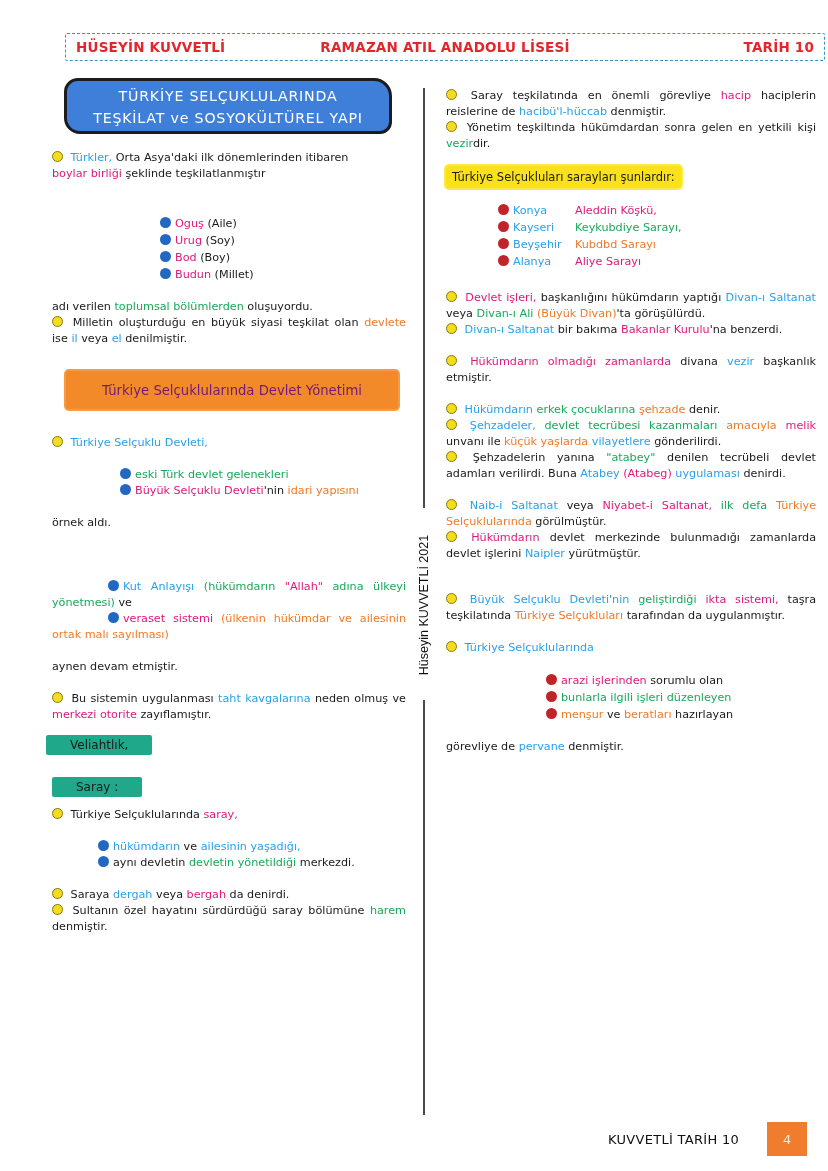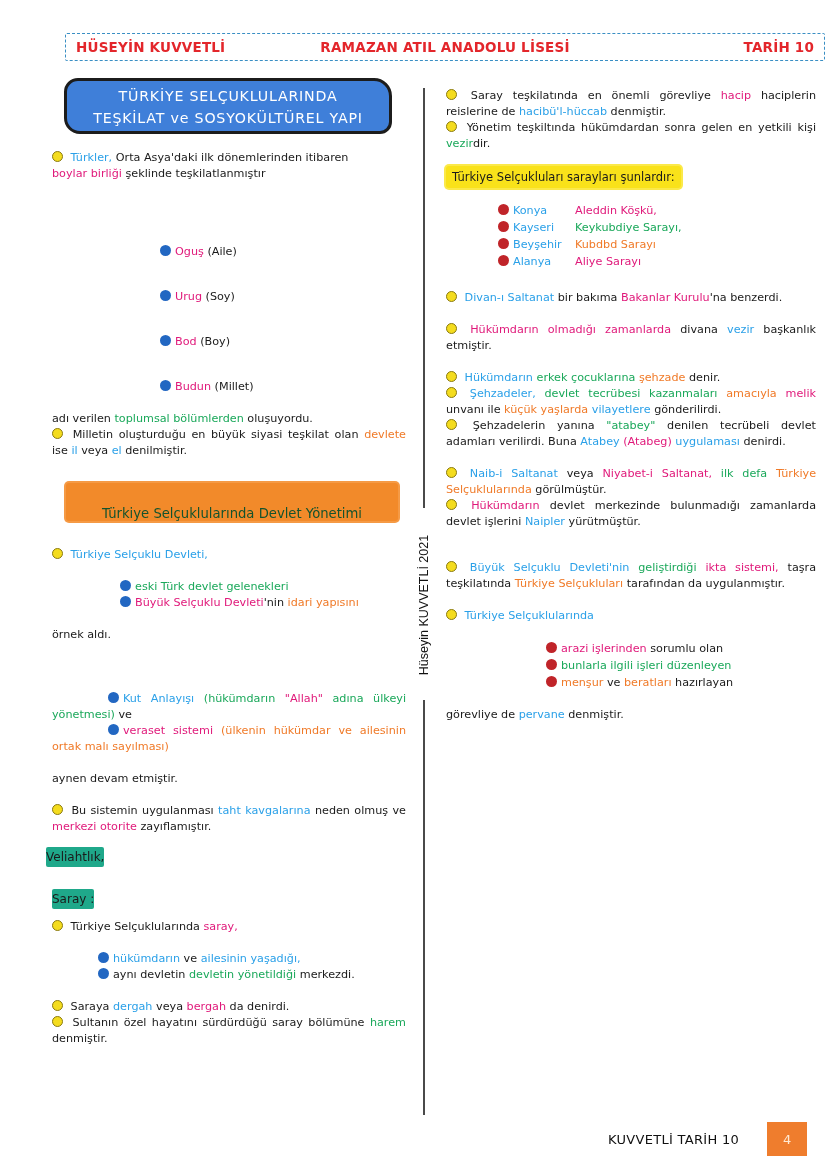--- a/index.html
+++ b/index.html
@@ -49,33 +49,33 @@
   .dot-b { background: #2267c2; }
   .dot-r { background: #c02429; }
 
   .c-blue { color: #2aa0e8; }
   .c-pink { color: #e0197a; }
   .c-green { color: #1aa85a; }
   .c-orange { color: #f07a28; }
   .c-crimson { color: #d31e4a; }
 
   .sub-list { padding-left: 108px; }
-  .sub-list p { line-height: 17px; margin-top: 28px; }
+  .sub-list p { line-height: 17px; }
   .sub-list-2 { padding-left: 68px; }
   .sub-list-3 { padding-left: 46px; }
   .indent-first { text-indent: 56px; }
 
   .orange-banner {
     margin-left: 14px; width: 332px; height: 38px; background: #f28a2a;
-    display: flex; align-items: flex-end; justify-content: center; font-size: 13.2px; color: #14532d;
+    display: flex; align-items: center; justify-content: center; font-size: 13.2px; color: #701a75;
     border-radius: 3px;
     box-shadow: 0 0 0 2px #f59a45;
   }
   .teal-tag {
-    display: inline-block; background: #1fa88a; color: #1a1a1a; padding: 3px 0; font-size: 12px;
+    display: inline-block; background: #1fa88a; color: #1a1a1a; padding: 3px 24px; font-size: 12px;
     border-radius: 2px;
   }
   .yellow-tag {
     display: inline-block; background: #f9e21a; padding: 4px 6px; font-size: 11.5px; border-radius: 3px;
     box-shadow: 0 0 0 2px #fbe94a;
   }
 
   .palace-list { padding-left: 52px; }
   .palace-list p { line-height: 17px; }
   .palace-city { display: inline-block; width: 62px; }
@@ -232,20 +232,24 @@
   <div class="palace-list">
     <p><span class="dot-r"></span><span class="palace-city c-blue">Konya</span><span class="c-pink">Aleddin Köşkü,</span></p>
     <p><span class="dot-r"></span><span class="palace-city c-blue">Kayseri</span><span class="c-green">Keykubdiye Sarayı,</span></p>
     <p><span class="dot-r"></span><span class="palace-city c-blue">Beyşehir</span><span class="c-orange">Kubdbd Sarayı</span></p>
     <p><span class="dot-r"></span><span class="palace-city c-blue">Alanya</span><span class="c-pink">Aliye Sarayı</span></p>
   </div>
 
   <div style="height:20px"></div>
   <p class="justify">
     <span class="dot-y"></span>
+    <span class="c-pink">Devlet işleri,</span><span> başkanlığını hükümdarın yaptığı </span><span class="c-blue">Divan-ı Saltanat</span><span> veya </span><span class="c-green">Divan-ı Ali</span><span> </span><span class="c-orange">(Büyük Divan)</span><span>'ta görüşülürdü.</span>
+  </p>
+  <p class="justify">
+    <span class="dot-y"></span>
     <span class="c-blue">Divan-ı Saltanat</span><span> bir bakıma </span><span class="c-pink">Bakanlar Kurulu</span><span>'na benzerdi.</span>
   </p>
 
   <div class="gap-m"></div>
   <p class="justify">
     <span class="dot-y"></span>
     <span class="c-pink">Hükümdarın olmadığı zamanlarda</span><span> divana </span><span class="c-blue">vezir</span><span> başkanlık etmiştir.</span>
   </p>
 
   <div class="gap-m"></div>

